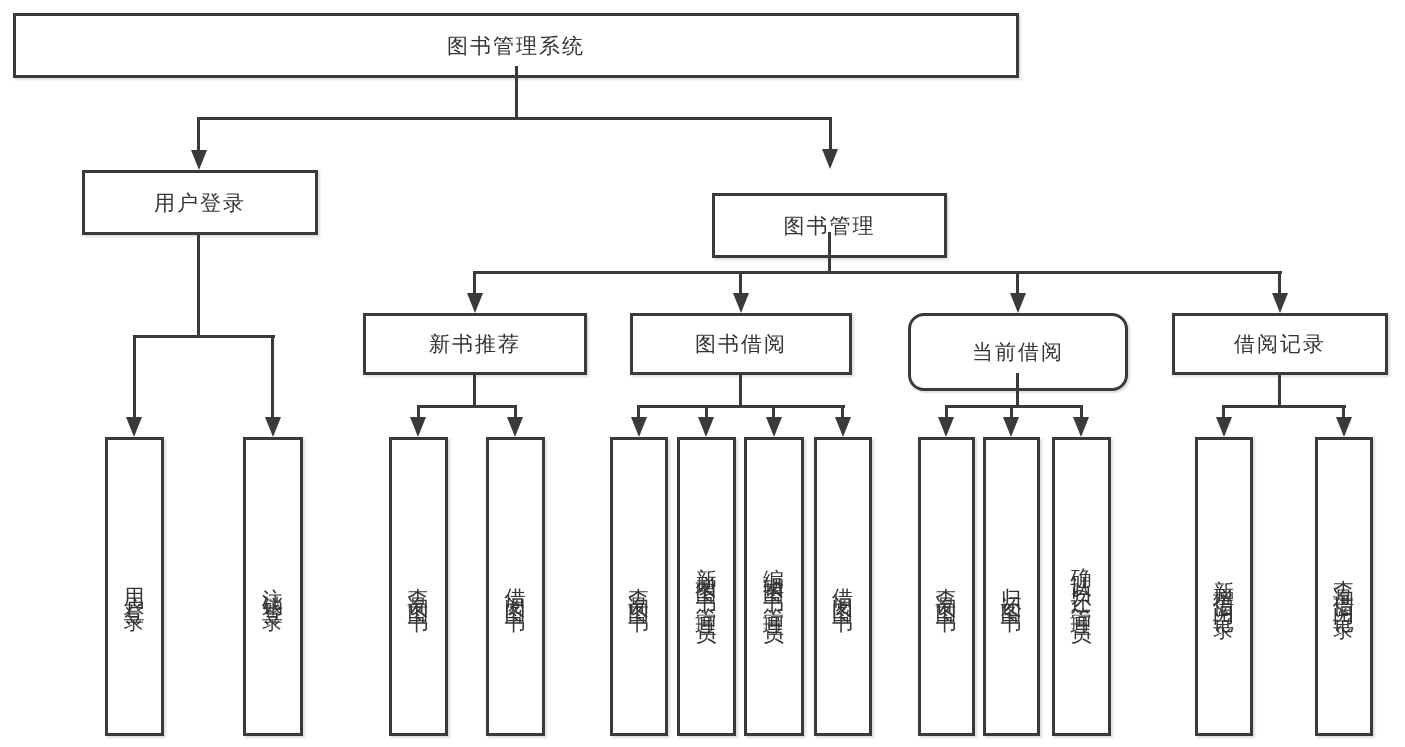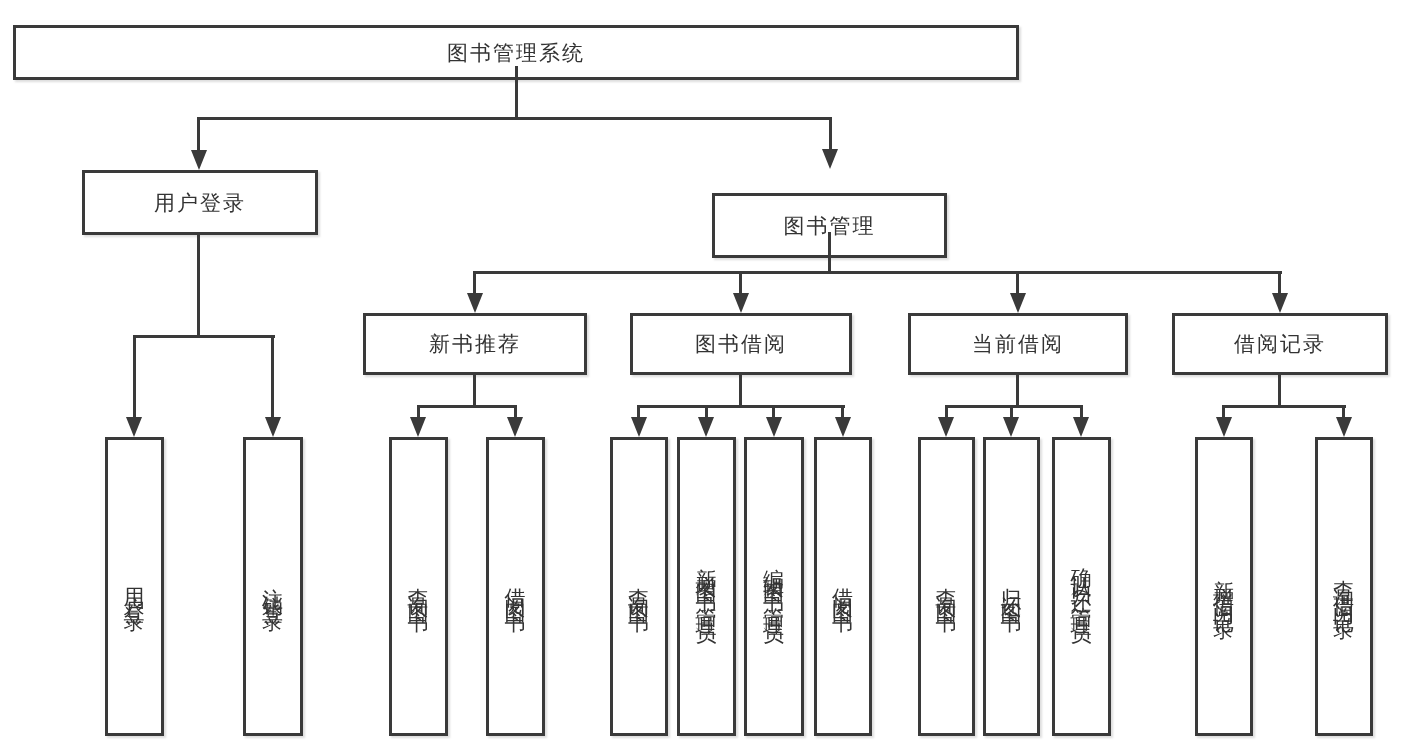--- a/index.html
+++ b/index.html
@@ -30,21 +30,21 @@
   .watermark{
     position:absolute;right:4px;bottom:4px;z-index:5;
     font-size:19px;letter-spacing:1px;color:#c8c8c8;
   }
 </style>
 </head>
 <body>
 
 <div class="canvas">
 
-  <div class="node" style="left:13px;top:25px;width:1006px;height:55px;">
+  <div class="node" style="left:13px;top:13px;width:1006px;height:65px;">
     <span>图书管理系统</span>
   </div>
 
   <i class="vl" style="left:515px;top:66px;height:54px;"></i>
   <i class="hl" style="left:197px;top:117px;width:635px;"></i>
   <i class="vl" style="left:197px;top:117px;height:36px;"></i>
   <i class="ar" style="left:191px;top:150px;"></i>
   <i class="vl" style="left:829px;top:117px;height:36px;"></i>
   <i class="ar" style="left:822px;top:149px;"></i>
 
@@ -72,21 +72,21 @@
   <i class="ar" style="left:1010px;top:293px;"></i>
   <i class="vl" style="left:1278px;top:271px;height:26px;"></i>
   <i class="ar" style="left:1272px;top:293px;"></i>
 
   <div class="node" style="left:363px;top:313px;width:224px;height:62px;text-align:center;">
     <span>新书推荐</span>
   </div>
   <div class="node" style="left:630px;top:313px;width:222px;height:62px;font-family:Liberation Serif, serif;">
     <span>图书借阅</span>
   </div>
-  <div class="node" style="left:908px;top:313px;width:220px;height:62px;">
+  <div class="node" style="left:908px;top:313px;width:220px;height:78px;border-radius:16px;">
     <span>当前借阅</span>
   </div>
   <div class="node" style="left:1172px;top:313px;width:216px;height:62px;">
     <span>借阅记录</span>
   </div>
 
   <i class="vl" style="left:473px;top:373px;height:35px;"></i>
   <i class="hl" style="left:417px;top:405px;width:100px;"></i>
   <i class="vl" style="left:417px;top:405px;height:15px;"></i>
   <i class="ar" style="left:410px;top:417px;"></i>

